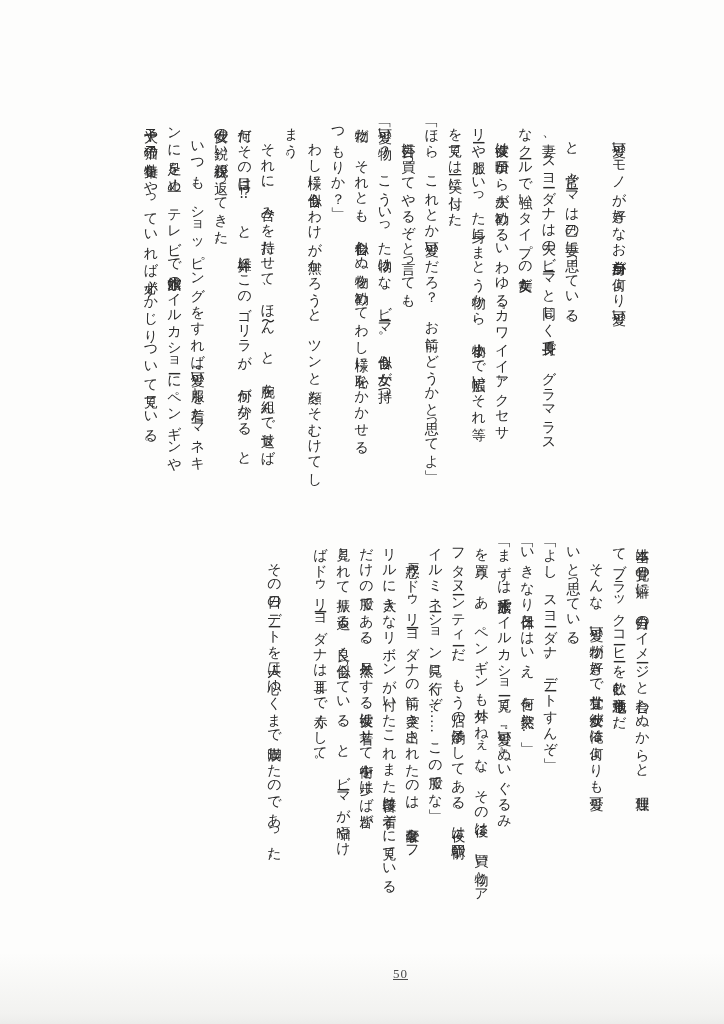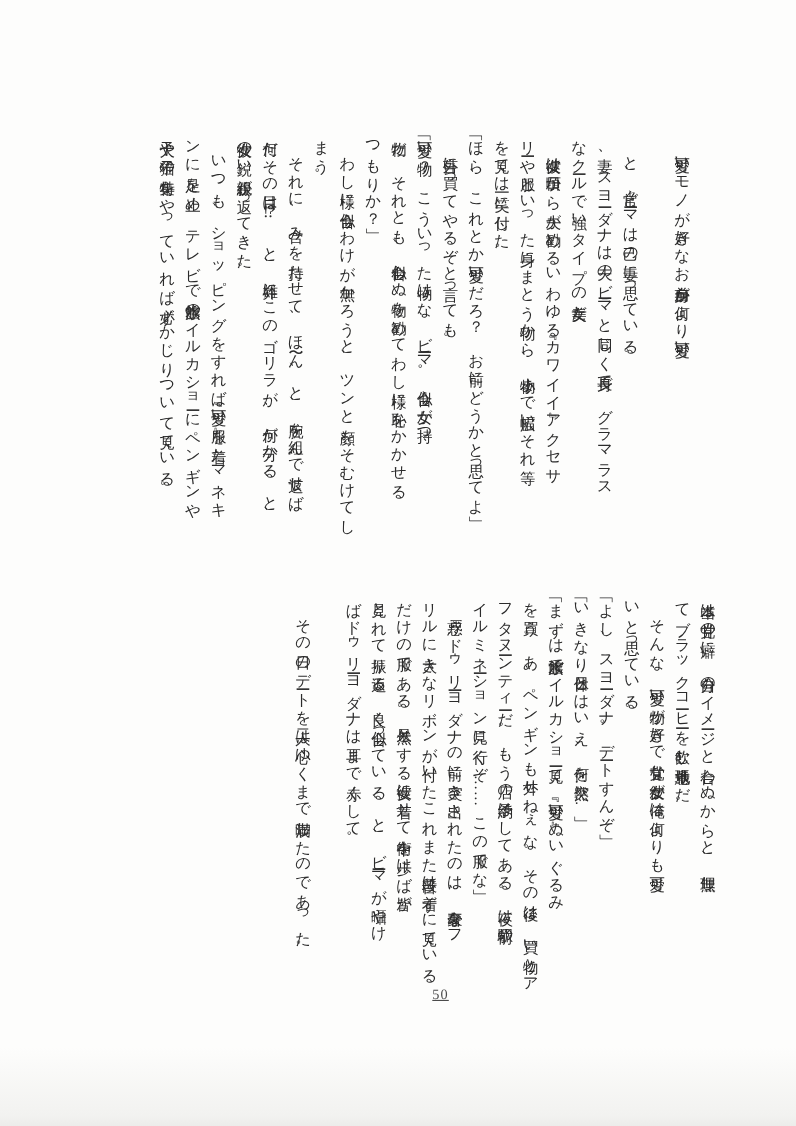--- a/index.html
+++ b/index.html
@@ -29,21 +29,21 @@
   .tier-upper {
     top: 118px;
     line-height: 23.4px;
   }
   .tier-lower {
     top: 538px;
     line-height: 23px;
   }
   .page-number {
     position: absolute;
-    top: 896px;
+    top: 966px;
     left: 393px;
     font-size: 13px;
     letter-spacing: 1px;
     color: #4b4b4b;
     text-decoration: underline;
   }
 </style>
 </head>
 <body>
 

